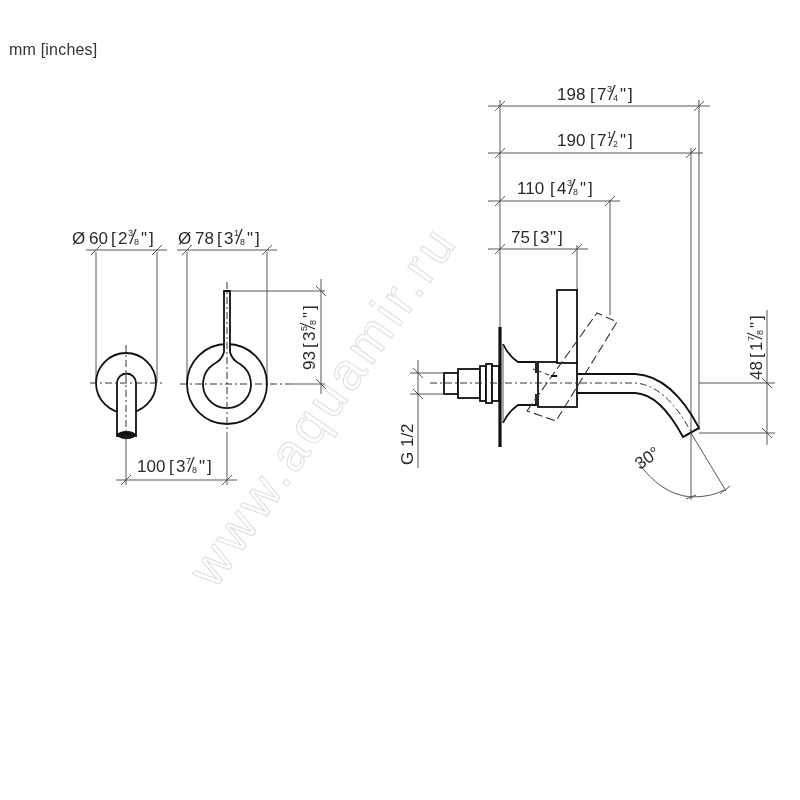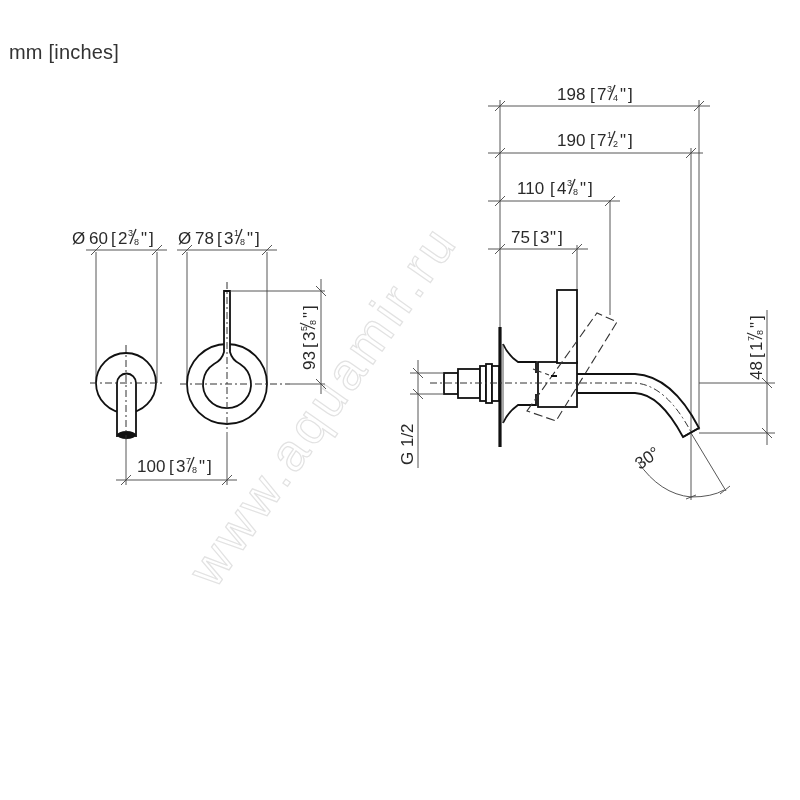--- a/index.html
+++ b/index.html
@@ -1,17 +1,17 @@
 <!DOCTYPE html>
 <html><head>
 <meta charset="utf-8">
 <style>
   html, body { margin: 0; padding: 0; background: #ffffff; }
   body { width: 800px; height: 800px; position: relative; overflow: hidden; font-family: "Liberation Sans", sans-serif; color: #222; }
-  .units { position: absolute; left: 9px; top: 41px; font-size: 20px; color: #333; letter-spacing: 0.2px; }
+  .units { position: absolute; left: 9px; top: 41px; font-size: 16px; color: #333; letter-spacing: 0.2px; }
   svg { position: absolute; left: 0; top: 0; }
   .dim { font-family: "Liberation Sans", sans-serif; font-size: 17px; fill: #2a2a2a; }
   .frac { font-family: "Liberation Sans", sans-serif; font-size: 9px; fill: #2a2a2a; }
   .thin { stroke: #444; stroke-width: 0.9; fill: none; }
   .thick { stroke: #111; stroke-width: 1.8; fill: none; }
   .heavy { stroke: #111; stroke-width: 3.2; fill: none; }
   .center { stroke: #333; stroke-width: 1; fill: none; stroke-dasharray: 7 3 2 3; }
   .hidden { stroke: #333; stroke-width: 1.1; fill: none; stroke-dasharray: 9 4; }
   .watermark { font-family: "Liberation Sans", sans-serif; font-size: 52px; fill: none; stroke: #e2e2e2; stroke-width: 1.2; letter-spacing: 4px; }
 </style>

